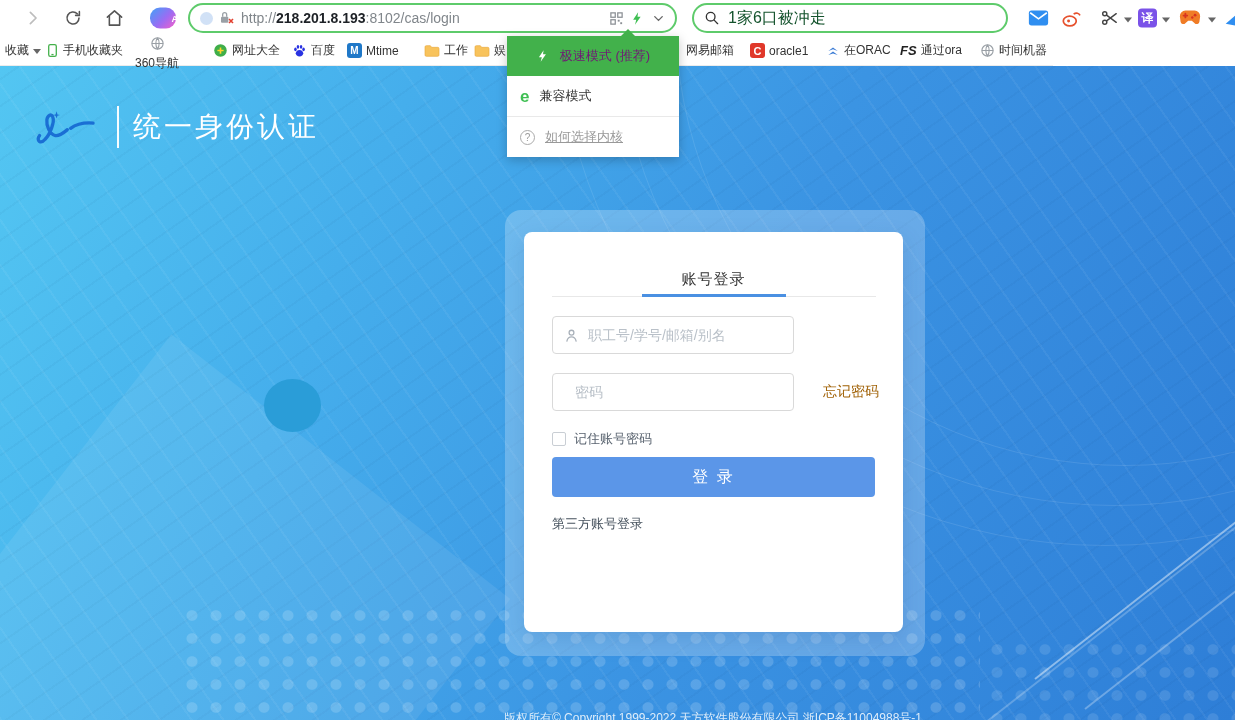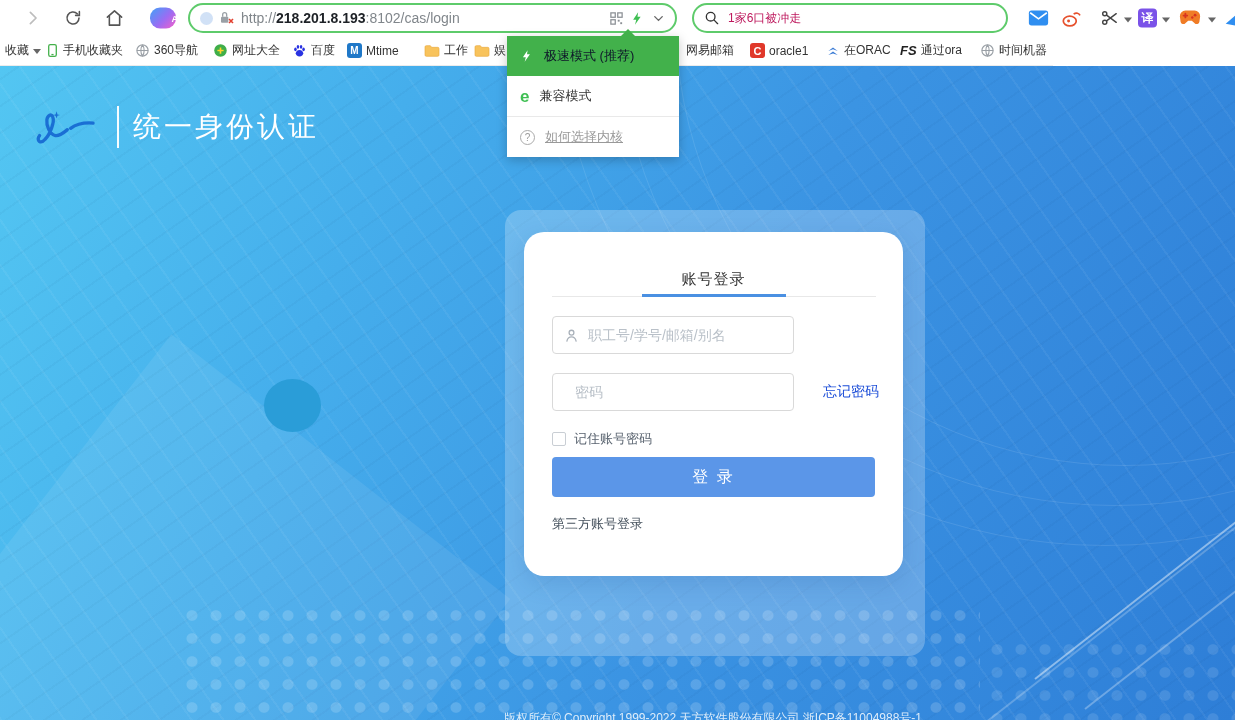--- a/index.html
+++ b/index.html
@@ -15,36 +15,36 @@
   .nav-ic{position:absolute;top:50%;transform:translateY(-50%);display:flex;align-items:center;justify-content:center;}
   .ai-badge{width:21px;height:21px;border-radius:10px;background:linear-gradient(135deg,#3fa2f7 0%,#9b6cf3 55%,#f55fc9 100%);
     color:#fff;font-size:9px;font-weight:bold;display:flex;align-items:center;justify-content:center;padding-left:26px;}
   .addressbar{position:absolute;left:188px;top:3px;width:489px;height:30px;border:2px solid var(--address-border);
     border-radius:16px;display:flex;align-items:center;gap:6px;padding:0 9px 0 10px;background:#fff;}
   .site-dot{width:13px;height:13px;border-radius:50%;background:#c9dcf5;opacity:.85;flex:none;}
   .url{flex:1;font-size:14px;color:#80868b;white-space:nowrap;overflow:hidden;}
   .url b{color:#1d2126;font-weight:600;}
   .searchbox{position:absolute;left:692px;top:3px;width:316px;height:30px;border:2px solid var(--address-border);
     border-radius:16px;display:flex;align-items:center;gap:8px;padding:0 10px;background:#fff;}
-  .searchbox input{border:none;outline:none;flex:1;font-size:12px;color:#be185d;background:transparent;font-family:inherit;}
+  .searchbox input{border:none;outline:none;flex:1;font-size:16px;color:#14532d;background:transparent;font-family:inherit;}
   .caret{width:0;height:0;border:4px solid transparent;border-top:5px solid #666;margin-top:4px;}
   .sq-badge{border-radius:4px;color:#fff;display:flex;align-items:center;justify-content:center;font-weight:bold;}
 
   
   .bookmarks{position:absolute;left:0;top:36px;width:1053px;height:30px;background:#fff;border-bottom:1px solid #ececec;z-index:20;}
   .bm{position:absolute;top:0;height:29px;display:flex;align-items:center;gap:4px;font-size:12px;color:#333;white-space:nowrap;cursor:default;}
   .bm svg{flex:none;}
 
   
   .kernel-menu{position:absolute;left:507px;top:36px;width:172px;background:#fff;z-index:60;
     box-shadow:0 3px 10px rgba(0,0,0,.22);}
   .km-notch{position:absolute;top:-7px;left:114px;width:0;height:0;border:7px solid transparent;border-top:none;
     border-bottom:7px solid var(--accent-green);}
   .km-item{height:40px;display:flex;align-items:center;gap:10px;padding:0 13px;font-size:13px;color:#333;cursor:default;}
-  .km-item.selected{background:var(--accent-green);color:#0f172a;}
+  .km-item.selected{background:var(--accent-green);color:#701a75;justify-content:center;}
   .km-divider{height:1px;background:#e9e9e9;}
   .q-ic{width:15px;height:15px;border:1.4px solid #aaa;border-radius:50%;color:#999;font-size:10px;
     display:flex;align-items:center;justify-content:center;flex:none;}
   .e-ic{color:#3fbf53;font-size:17px;font-weight:bold;line-height:1;flex:none;}
   .km-muted{color:#999;text-decoration:underline;}
 
   
   .page{position:absolute;left:0;top:66px;width:1235px;height:654px;overflow:hidden;
     background:linear-gradient(112deg,#53c6f2 0%,#45aeec 28%,#3b94e3 58%,#2e7ed7 100%);}
   .hatch{position:absolute;inset:0;
@@ -59,32 +59,32 @@
   
   .brand{position:absolute;left:33px;top:40px;display:flex;align-items:center;}
   .college{margin-left:12px;}
   .college-zh{font-size:13px;font-weight:bold;color:#2b3a4a;letter-spacing:1px;}
   .college-en{font-size:6px;color:#3c4c5a;letter-spacing:.2px;margin-top:2px;}
   .brand-divider{width:2px;height:42px;background:rgba(255,255,255,.95);margin:0 14px 0 18px;}
   .portal-title{font-size:28px;color:#fff;letter-spacing:3px;font-weight:500;}
 
   
   .card-glow{position:absolute;left:505px;top:144px;width:420px;height:446px;border-radius:16px;background:rgba(255,255,255,.24);}
-  .card{position:absolute;left:524px;top:166px;width:379px;height:344px;border-radius:20px;background:#fff;
+  .card{position:absolute;left:524px;top:166px;width:379px;height:400px;border-radius:8px;background:#fff;
     box-shadow:0 8px 22px rgba(35,85,155,.18);}
   .tab{position:absolute;left:0;top:38px;width:100%;text-align:center;font-size:15px;color:#333;letter-spacing:1px;}
   .tab-rule{position:absolute;left:28px;top:64px;width:324px;height:1px;background:#e8e8e8;}
   .tab-active-bar{position:absolute;left:118px;top:62px;width:144px;height:3px;background:var(--tab-underline);}
   .field{position:absolute;left:28px;width:242px;height:38px;border:1px solid #d9d9d9;border-radius:4px;
     display:flex;align-items:center;gap:8px;padding:0 10px;}
   .field input{border:none;outline:none;flex:1;font-size:14px;color:#333;font-family:inherit;min-width:0;}
   .field input::placeholder{color:#b9c0c8;}
   .f-user{top:84px;}
   .f-pass{top:141px;padding-left:22px;}
-  .forgot{position:absolute;left:299px;top:151px;font-size:14px;color:#1d4ed8;cursor:pointer;}
+  .forgot{position:absolute;left:299px;top:151px;font-size:14px;color:#a16207;cursor:pointer;}
   .remember{position:absolute;left:28px;top:198px;display:flex;align-items:center;gap:8px;font-size:13px;color:#5a6470;}
   .cb{width:14px;height:14px;border:1px solid #c9ced4;border-radius:2px;background:#fff;flex:none;cursor:pointer;}
   .login-btn{position:absolute;left:28px;top:225px;width:323px;height:40px;border:none;border-radius:4px;
     background:var(--button-blue);color:#fff;font-size:16px;letter-spacing:2px;cursor:pointer;font-family:inherit;}
   .third{position:absolute;left:28px;top:283px;font-size:13px;color:#46525e;cursor:pointer;}
 
   .copyright{position:absolute;left:453px;top:644px;width:520px;text-align:center;font-size:12px;
     color:rgba(235,244,252,.92);white-space:nowrap;}
 </style>
 </head>
@@ -188,21 +188,21 @@
       <span>收藏</span>
       <span class="caret" style="margin-top:5px;"></span>
     </div>
     <div class="bm" style="left:46px;">
       <svg width="13" height="15" viewBox="0 0 24 26" fill="none" stroke="#43b04a" stroke-width="2.4">
           <rect x="5" y="2" width="14" height="22" rx="3"></rect>
           <path d="M10 20.5h4"></path>
         </svg>
       <span>手机收藏夹</span>
     </div>
-    <div class="bm" style="left:135px;">
+    <div class="bm" style="left:135px;flex-direction:column;">
       <svg width="15" height="15" viewBox="0 0 24 24" fill="none" stroke="#9aa0a6" stroke-width="1.8">
           <circle cx="12" cy="12" r="9"></circle>
           <path d="M3 12h18M12 3c3.5 4.5 3.5 13.5 0 18M12 3c-3.5 4.5-3.5 13.5 0 18"></path>
         </svg>
       <span>360导航</span>
     </div>
     <div class="bm" style="left:213px;">
       <svg width="15" height="15" viewBox="0 0 24 24">
           <circle cx="12" cy="12" r="10" fill="#3fae49"></circle>
           <path d="M12 7v10M7 12h10" stroke="#ffd32a" stroke-width="2.6"></path>

